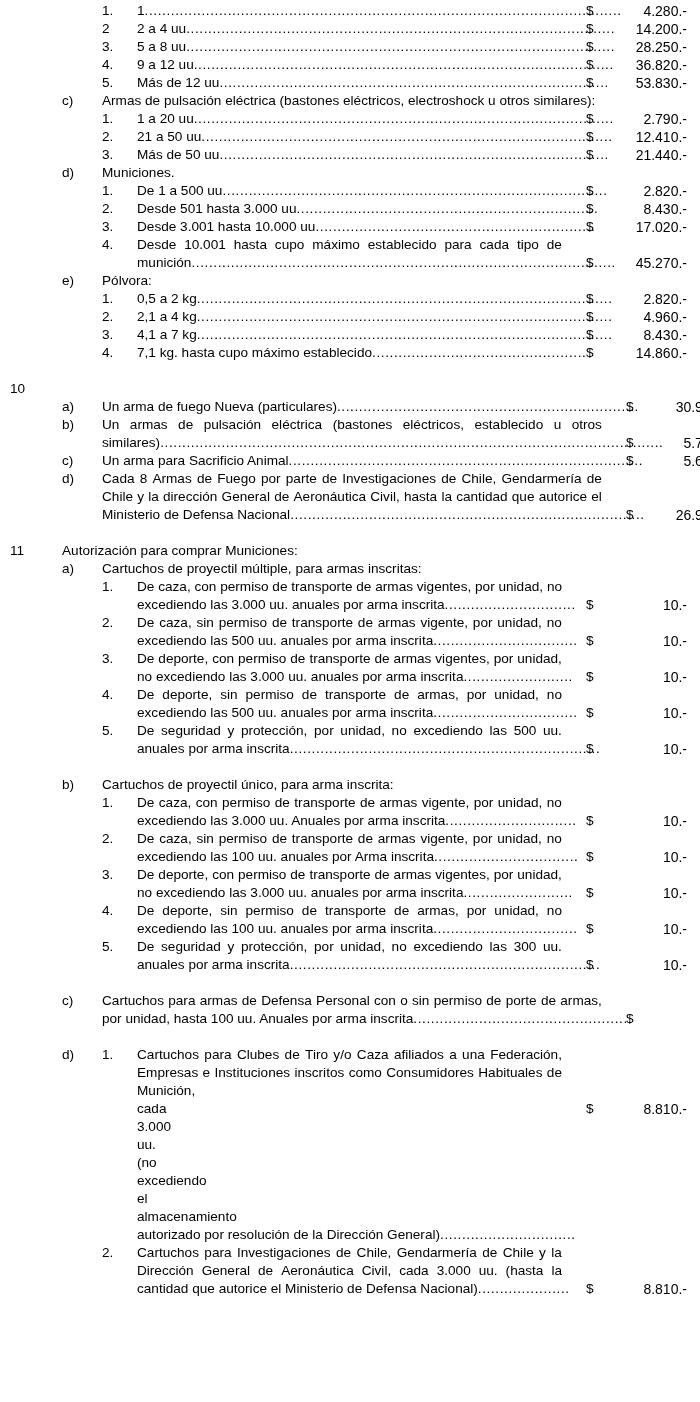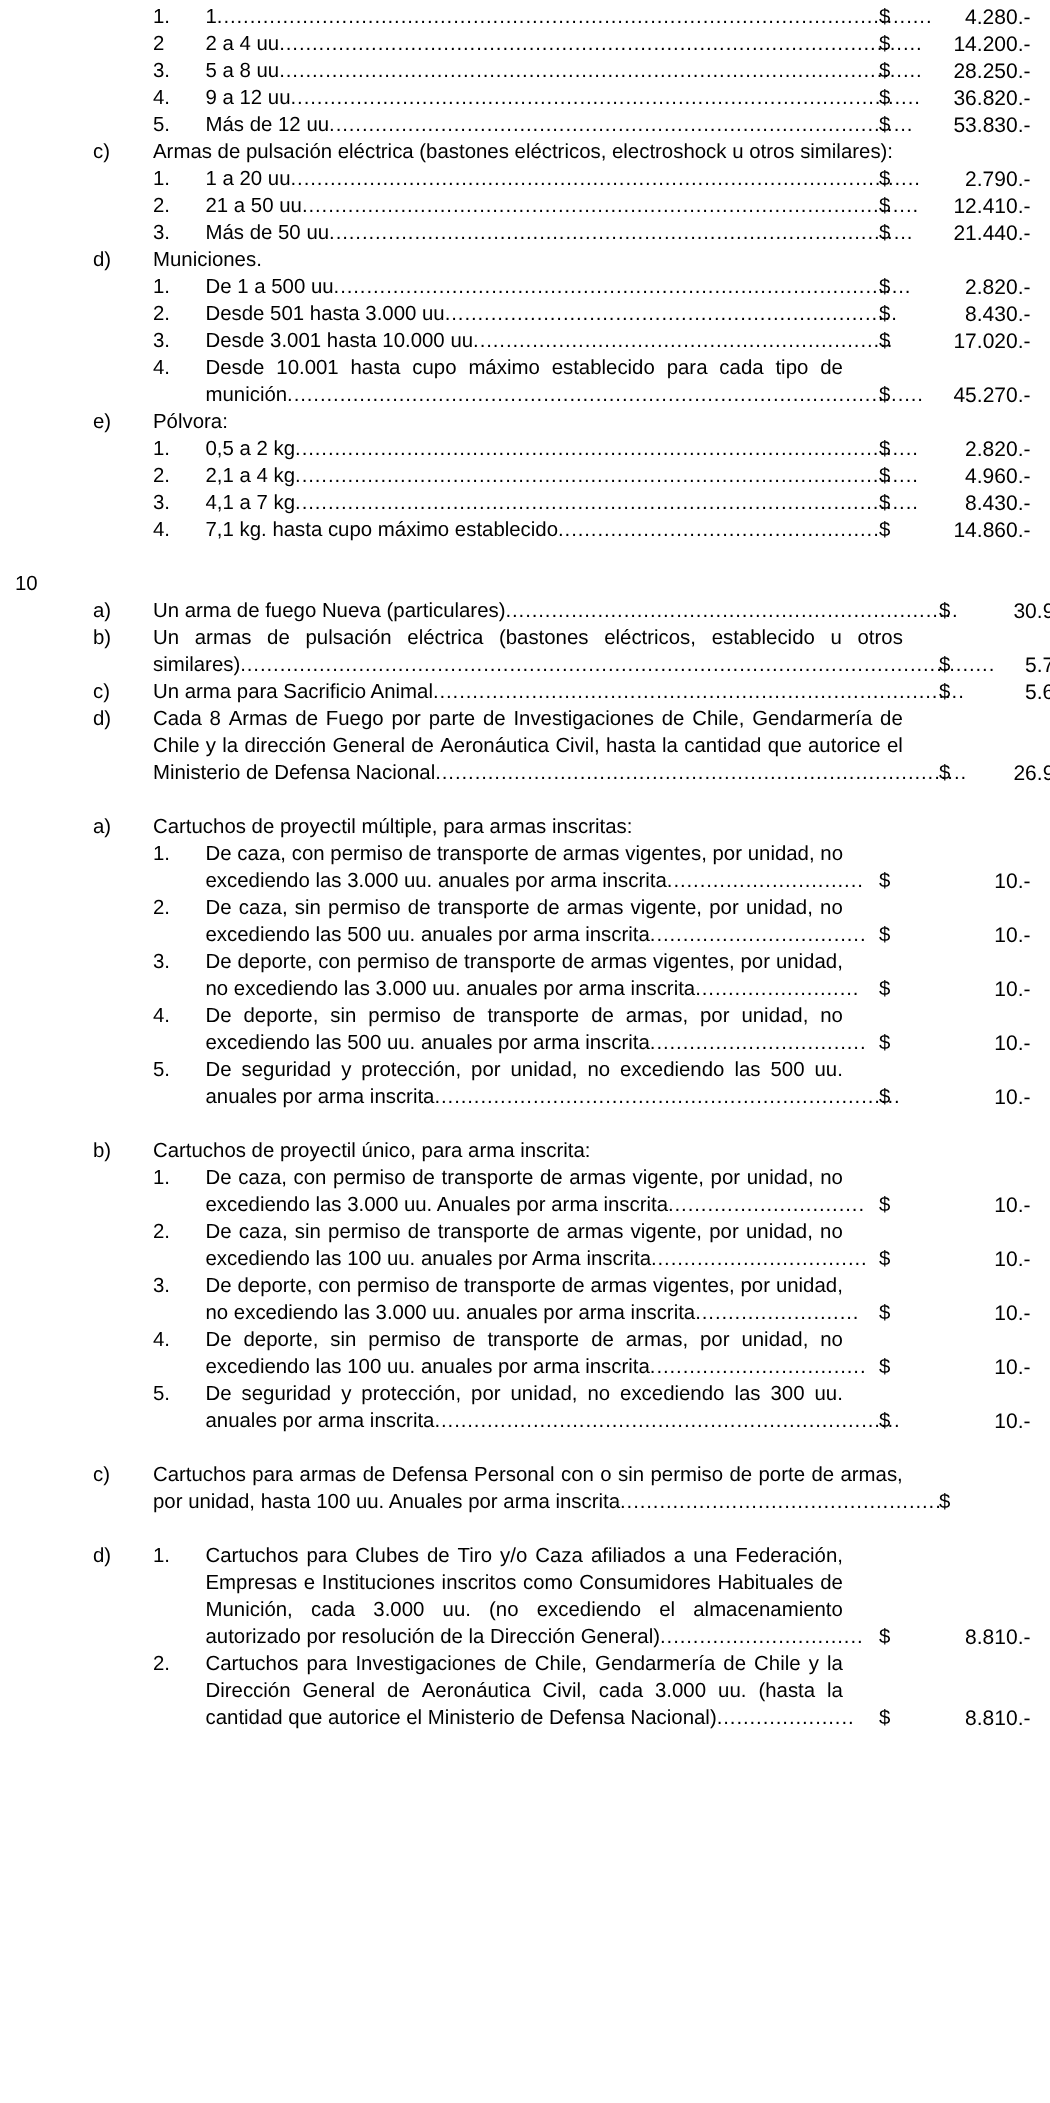--- a/index.html
+++ b/index.html
@@ -376,20 +376,28 @@
             <span>autorice</span>
             <span>el</span>
           </div>
           <div style="white-space: nowrap;"><span>Ministerio de Defensa Nacional</span><span class="leader">.................................................................................</span></div>
         </div>
         <div class="money-sym" style="padding-top: 36px;">$</div>
         <div class="money-val money-val-w" style="padding-top: 36px;">26.910.-</div>
       </div>
       <div class="spacer"></div>
       <div class="row">
+        <div class="num-col">11</div>
+        <div class="body-col" style="width: 500px; flex: 0 0 500px;">
+          <div style="white-space: nowrap;"><span>Autorización para comprar Municiones:</span></div>
+        </div>
+        <div class="money-sym">&nbsp;</div>
+        <div class="money-val money-val-w">&nbsp;</div>
+      </div>
+      <div class="row">
         <div class="num-col"></div>
         <div class="letter-col">a)</div>
         <div class="body-col" style="width: 500px; flex: 0 0 500px;">
           <div style="white-space: nowrap;"><span>Cartuchos de proyectil múltiple, para armas inscritas:</span></div>
         </div>
         <div class="money-sym">&nbsp;</div>
         <div class="money-val money-val-w">&nbsp;</div>
       </div>
       <div class="row">
         <div class="num-col"></div>
@@ -683,21 +691,21 @@
           <div style="white-space: nowrap; display: flex; justify-content: space-between; width: 425px;">
             <span>Empresas</span>
             <span>e</span>
             <span>Instituciones</span>
             <span>inscritos</span>
             <span>como</span>
             <span>Consumidores</span>
             <span>Habituales</span>
             <span>de</span>
           </div>
-          <div style="white-space: nowrap; display: flex; justify-content: space-between; width: 425px;">
+          <div style="white-space: nowrap; display: flex; width: 425px; flex-direction: column;">
             <span>Munición,</span>
             <span>cada</span>
             <span>3.000</span>
             <span>uu.</span>
             <span>(no</span>
             <span>excediendo</span>
             <span>el</span>
             <span>almacenamiento</span>
           </div>
           <div style="white-space: nowrap;"><span>autorizado por resolución de la Dirección General)</span><span class="leader">...............................</span></div>

